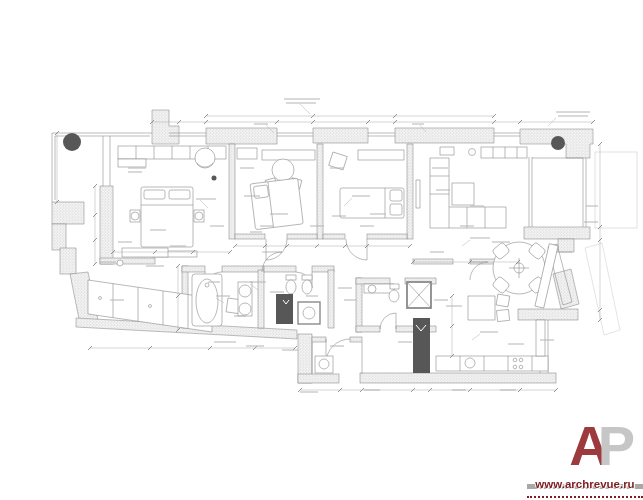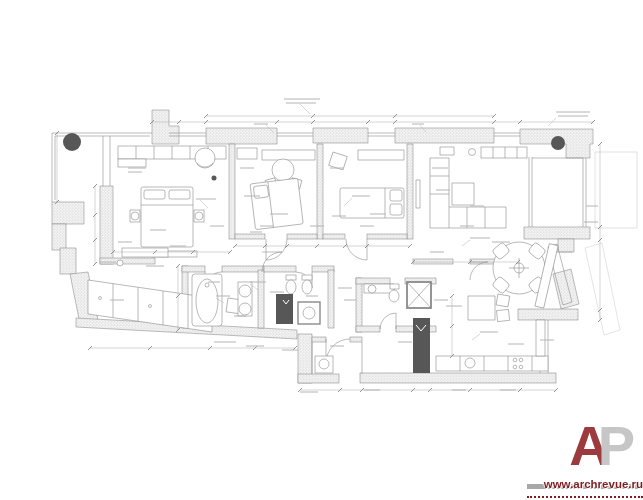--- a/index.html
+++ b/index.html
@@ -8,21 +8,21 @@
   #plan-wrap{position:absolute;inset:0;}
   svg{display:block;}
   
   #logo{position:absolute;right:13px;bottom:26px;line-height:1;
         font-weight:900;font-size:56px;letter-spacing:-5px;
         font-family:"Liberation Sans",sans-serif;}
   #logo .a{color:#9d3a3e;}
   #logo .p{color:#c6c6c6;margin-left:-7px;}
   #urlbar{position:absolute;right:0;bottom:6px;width:116px;height:16px;}
   #urlbar .band{position:absolute;left:0;right:0;top:6px;height:5px;background:#a8a8a8;}
-  #urlbar .txt{position:relative;display:block;text-align:right;
+  #urlbar .txt{position:relative;display:block;text-align:center;
         font-size:11.5px;font-weight:bold;color:#7e1d1f;
         text-shadow:0 0 2px #fff,0 0 2px #fff,1px 1px 0 #fff,-1px -1px 0 #fff;}
   #urlbar .dots{position:absolute;left:0;right:0;bottom:-4px;
         border-bottom:2px dotted #7e1d1f;}
 </style>
 </head>
 <body>
 
 <div id="plan-wrap">
 <svg width="643" height="500" viewBox="0 0 643 500" xmlns="http://www.w3.org/2000/svg">

